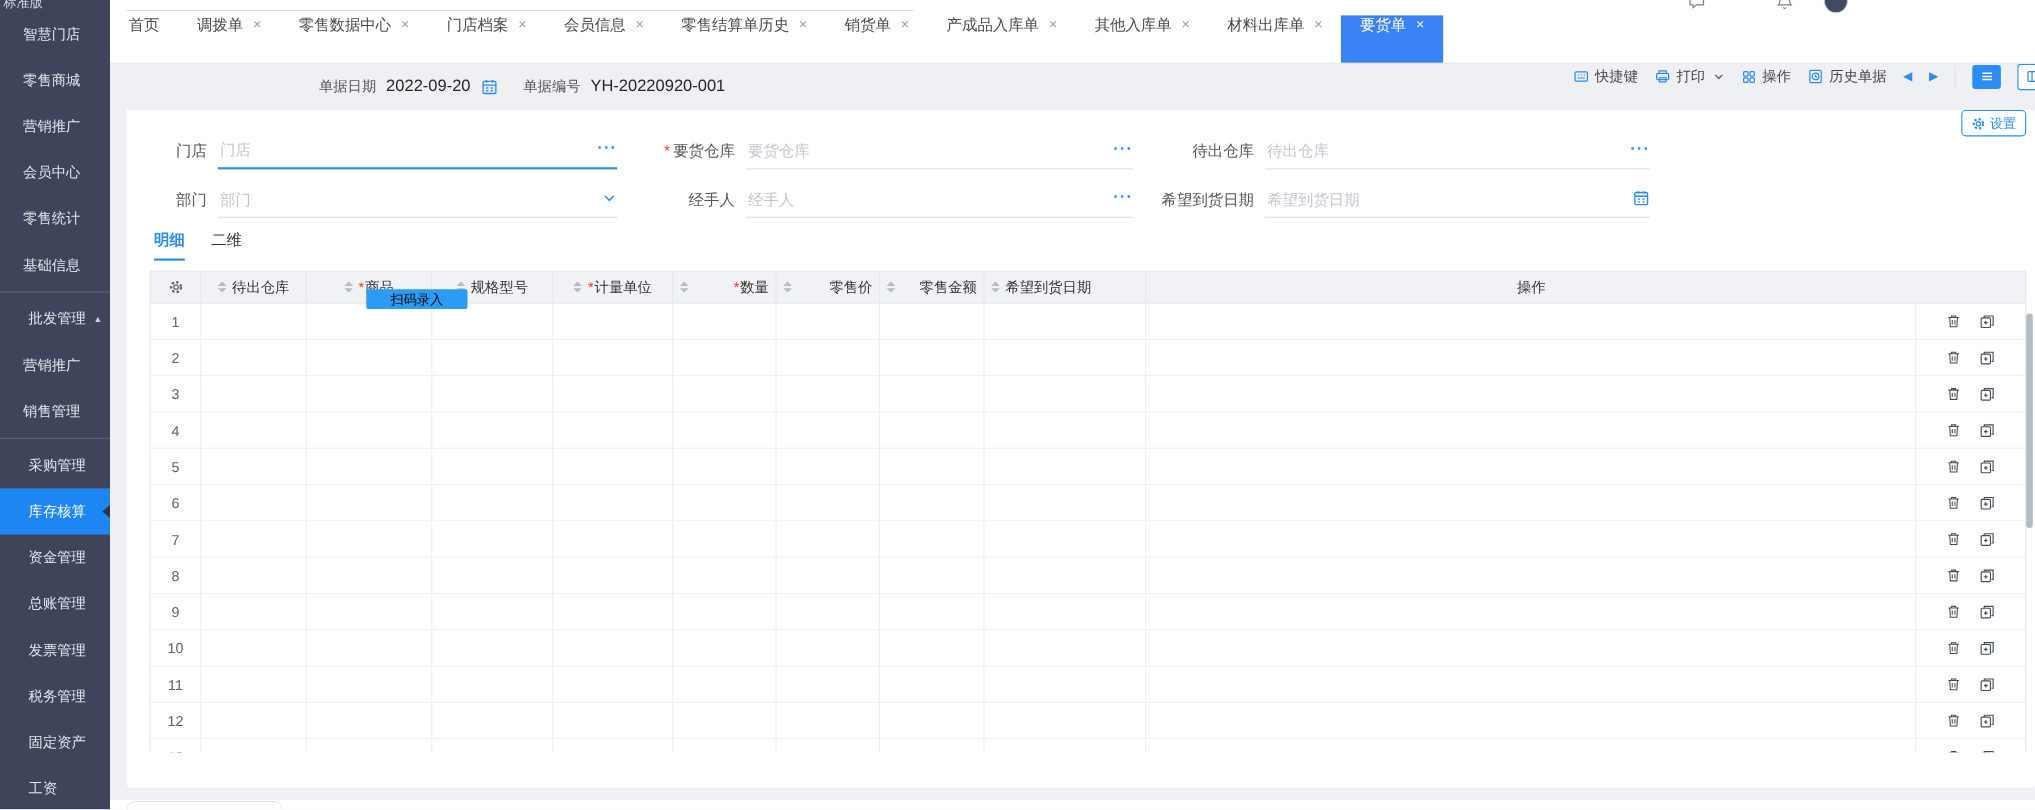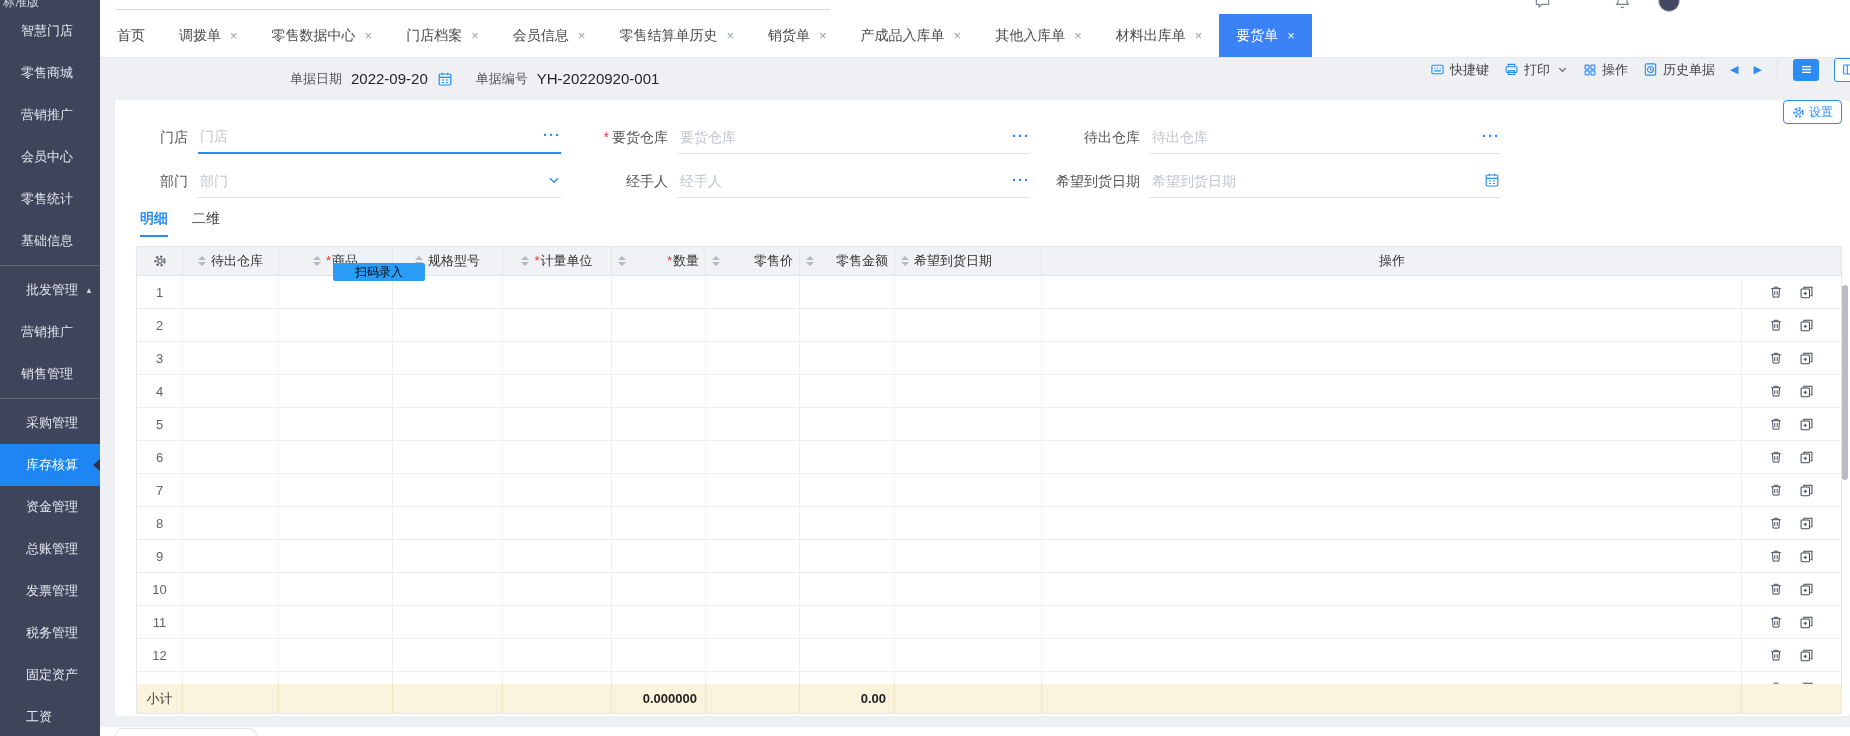--- a/index.html
+++ b/index.html
@@ -17,21 +17,21 @@
   .side-item .arrow{margin-left:7px;font-size:8px;color:#cfd3e0}
   .side-divider{height:1px;background:rgba(255,255,255,.18);margin:3px 0}
   
   .topbar{position:absolute;left:100px;top:0;right:0;height:14px;background:#fff;z-index:4;overflow:visible}
   .top-line{position:absolute;left:15px;top:9px;width:715px;height:1px;background:#d8dade}
   .top-icon{position:absolute;top:-7px;color:#7a8190}
   .avatar{position:absolute;top:-10px;width:20px;height:20px;border-radius:50%;background:#434960;border:1px solid #c9ccd6}
   
   .tabbar{position:absolute;left:100px;top:14px;right:0;height:43px;background:#fff;border-bottom:1px solid #e6e8ec;
     display:flex;align-items:stretch;font-size:14px;color:#4a4a4a;z-index:5}
-  .tab{display:flex;align-items:center;padding:0 17px;cursor:pointer;white-space:nowrap}
+  .tab{display:flex;padding:0 17px;cursor:pointer;white-space:nowrap}
   .tab .close{margin-left:9px;color:#9aa0aa;font-size:13px}
   .tab.active{background:#3b82f6;color:#fff}
   .tab.active .close{color:#eafff8}
   
   .toolrow{position:absolute;left:100px;top:57px;right:0;height:43px}
   .folder-tab{position:absolute;left:15px;top:3px;width:140px;height:40px;background:#fff;border-radius:10px 10px 0 0;
     display:flex;align-items:center;justify-content:center;gap:14px;font-size:13px}
   .rad{display:flex;align-items:center;gap:5px;cursor:pointer}
   .rdot{width:14px;height:14px;border-radius:50%;box-sizing:border-box;background:#fff;border:1px solid #c6cad2}
   .rdot.sel{border:4px solid #2a8cf4}
@@ -780,33 +780,20 @@
               <button class="rowbtn">
                 <svg viewBox="0 0 16 16" width="15" height="15" fill="none" stroke="currentColor" stroke-width="1.1">
                   <path d="M5.2 4V2.4h8.6v9h-1.6"></path>
                   <rect x="2.2" y="4.2" width="9" height="9.4" rx="1"></rect>
                   <path d="M4.9 8.9h3.6M6.7 7.1v3.6"></path>
                 </svg>
               </button>
             </div>
           </div>
         </div>
-      <div class="tfoot grid" id="tfoot">
-          <div class="tf center">小计</div>
-          <div class="tf"></div>
-          <div class="tf"></div>
-          <div class="tf"></div>
-          <div class="tf"></div>
-          <div class="tf num">0.000000</div>
-          <div class="tf"></div>
-          <div class="tf num">0.00</div>
-          <div class="tf"></div>
-          <div class="tf"></div>
-          <div class="tf"></div>
-        </div>
     </div>
 
     <div class="vscroll"></div>
   </div>
 
   <div class="bottom-strip">
     <div class="next-tab"></div>
   </div>
 
 </div>

